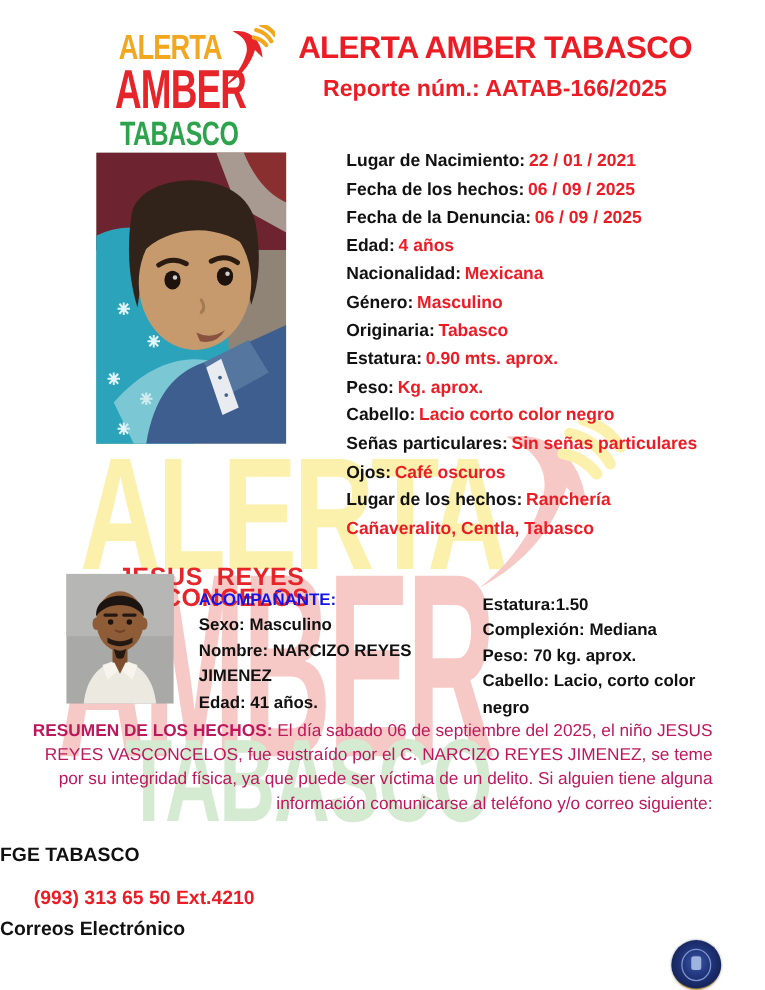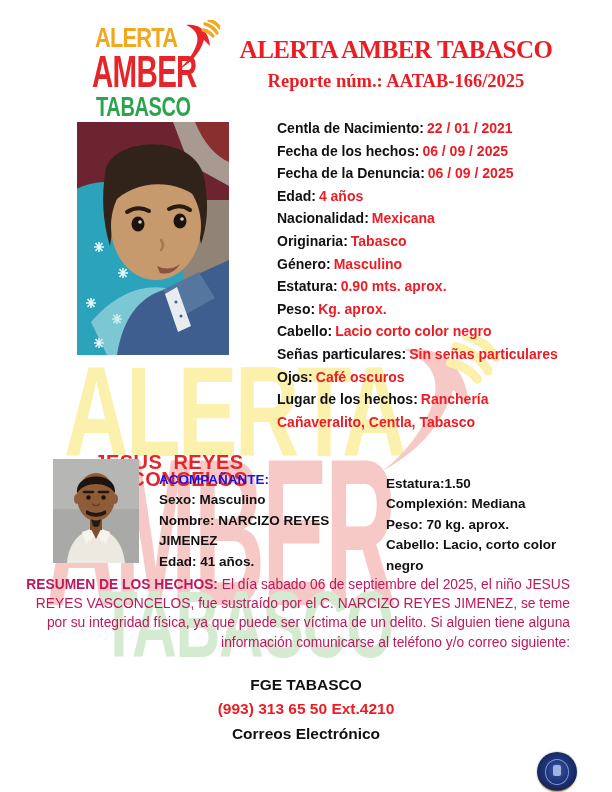--- a/index.html
+++ b/index.html
@@ -15,44 +15,44 @@
   .wm-amber{left:46px;top:428px;font-size:210px;color:#f7c9c6;transform:scaleX(0.47);letter-spacing:-6px;}
   .wm-tabasco{left:100px;top:578px;font-size:94px;color:#d4ebd2;transform:scaleX(0.66);letter-spacing:-2px;}
   .wm-swoosh{left:372px;top:336px;width:130px;height:140px;}
   
   .logo{left:92px;top:20px;width:135px;height:95px;}
   .logo .l1,.logo .l2,.logo .l3{position:absolute;font-weight:bold;line-height:1;transform-origin:left top;white-space:nowrap;}
   .logo .l1{left:3px;top:4px;font-size:28px;color:#f2a71f;transform:scaleX(0.78);letter-spacing:-1px;}
   .logo .l2{left:0px;top:30px;font-size:44px;color:#e6252b;transform:scaleX(0.67);letter-spacing:-1px;}
   .logo .l3{left:4px;top:74px;font-size:27px;color:#2ca34c;transform:scaleX(0.74);letter-spacing:-0.5px;}
   .logo-swoosh{position:absolute;left:84px;top:0px;width:44px;height:52px;}
-  .titleblock{left:230px;top:36px;width:332px;text-align:center;color:#ec1c24;font-family:Liberation Serif, serif;}
+  .titleblock{left:230px;top:24px;width:332px;text-align:center;color:#ec1c24;}
   .titleblock .t1{font-size:25px;font-weight:bold;letter-spacing:-0.5px;}
   .titleblock .t2{font-size:18.5px;font-weight:bold;margin-top:7px;}
   
   .child-photo{left:77px;top:122px;width:152px;height:233px;}
   .details{left:277px;top:117px;width:302px;}
   .details .row{font-size:14px;font-weight:bold;line-height:22.6px;color:#111111;}
   .details .row .val{color:#ec1c24;margin-left:3px;}
   .child-name{left:58px;top:412px;width:222px;text-align:center;color:#e6252b;
     font-size:20px;font-weight:bold;line-height:16.5px;letter-spacing:0.5px;margin-top:42px;}
   .child-name .n1{word-spacing:5px;}
   
   .comp-photo{left:53px;top:459px;width:86px;height:104px;}
   .comp-left{left:159px;top:470px;width:225px;}
   .comp-left .heading{color:#1414e8;font-size:13.5px;font-weight:bold;line-height:20.4px;}
   .comp-left .line,.comp-right .line{color:#111111;font-size:13.5px;font-weight:bold;line-height:20.4px;}
   .comp-right{left:386px;top:474px;width:200px;}
   
   .summary{left:14px;top:575px;width:556px;text-align:right;font-size:13.8px;line-height:19.2px;color:#be185d;}
   .summary .lbl{font-weight:bold;}
   
-  .contact{left:0;top:676px;width:612px;text-align:center;}
+  .contact{left:0;top:676px;width:612px;}
   .contact .org{font-size:15.5px;font-weight:bold;color:#111111;}
-  .contact .phone{font-size:15.5px;font-weight:bold;color:#ec1c24;margin-top:6px;}
+  .contact .phone{font-size:15.5px;font-weight:bold;color:#ec1c24;margin-top:16px;padding-left:27px;}
   .contact .mail{font-size:15.5px;font-weight:bold;color:#111111;margin-top:7px;}
   
   .seal{left:537px;top:752px;width:40px;height:40px;border-radius:50%;
     background:radial-gradient(circle at 50% 45%, #3d57a8 0%, #22377e 35%, #16255c 68%, #c6a44a 72%, #8a6c28 88%, #c6a44a 100%);
     box-shadow:0 0 2px rgba(0,0,0,.4);}
   .seal .inner{position:absolute;left:8px;top:7px;width:24px;height:26px;border-radius:50%;
     border:1.5px solid #7e95cf;box-sizing:border-box;}
   .seal .mark{position:absolute;left:16px;top:13px;width:8px;height:11px;border-radius:2px;background:#9fb3e0;}
 </style>
 </head>
@@ -115,39 +115,39 @@
     <path d="M80 144 Q92 150 103 142 Q96 154 83 151 Z" fill="#8a5340"></path>
     <path d="M40 233 C46 196 62 176 86 168 L152 138 L152 233 Z" fill="#3d5e8e"></path>
     <path d="M86 168 L122 150 L138 176 L102 196 Z" fill="#55779f"></path>
     <path d="M88 172 L100 165 L114 204 L101 210 Z" fill="#e8ecf0"></path>
     <circle cx="99" cy="180" r="1.5" fill="#44608c"></circle>
     <circle cx="104" cy="194" r="1.5" fill="#44608c"></circle>
   </svg>
 
   <div class="layer details">
       <div class="row">
-      <span class="lbl">Centla de Nacimiento:</span><span class="val">22 / 01 / 2021</span>
+      <span class="lbl">Lugar de Nacimiento:</span><span class="val">22 / 01 / 2021</span>
     </div>
       <div class="row">
       <span class="lbl">Fecha de los hechos:</span><span class="val">06 / 09 / 2025</span>
     </div>
       <div class="row">
       <span class="lbl">Fecha de la Denuncia:</span><span class="val">06 / 09 / 2025</span>
     </div>
       <div class="row">
       <span class="lbl">Edad:</span><span class="val">4 años</span>
     </div>
       <div class="row">
       <span class="lbl">Nacionalidad:</span><span class="val">Mexicana</span>
     </div>
       <div class="row">
+      <span class="lbl">Género:</span><span class="val">Masculino</span>
+    </div>
+      <div class="row">
       <span class="lbl">Originaria:</span><span class="val">Tabasco</span>
-    </div>
-      <div class="row">
-      <span class="lbl">Género:</span><span class="val">Masculino</span>
     </div>
       <div class="row">
       <span class="lbl">Estatura:</span><span class="val">0.90 mts. aprox.</span>
     </div>
       <div class="row">
       <span class="lbl">Peso:</span><span class="val">Kg. aprox.</span>
     </div>
       <div class="row">
       <span class="lbl">Cabello:</span><span class="val">Lacio corto color negro</span>
     </div>

